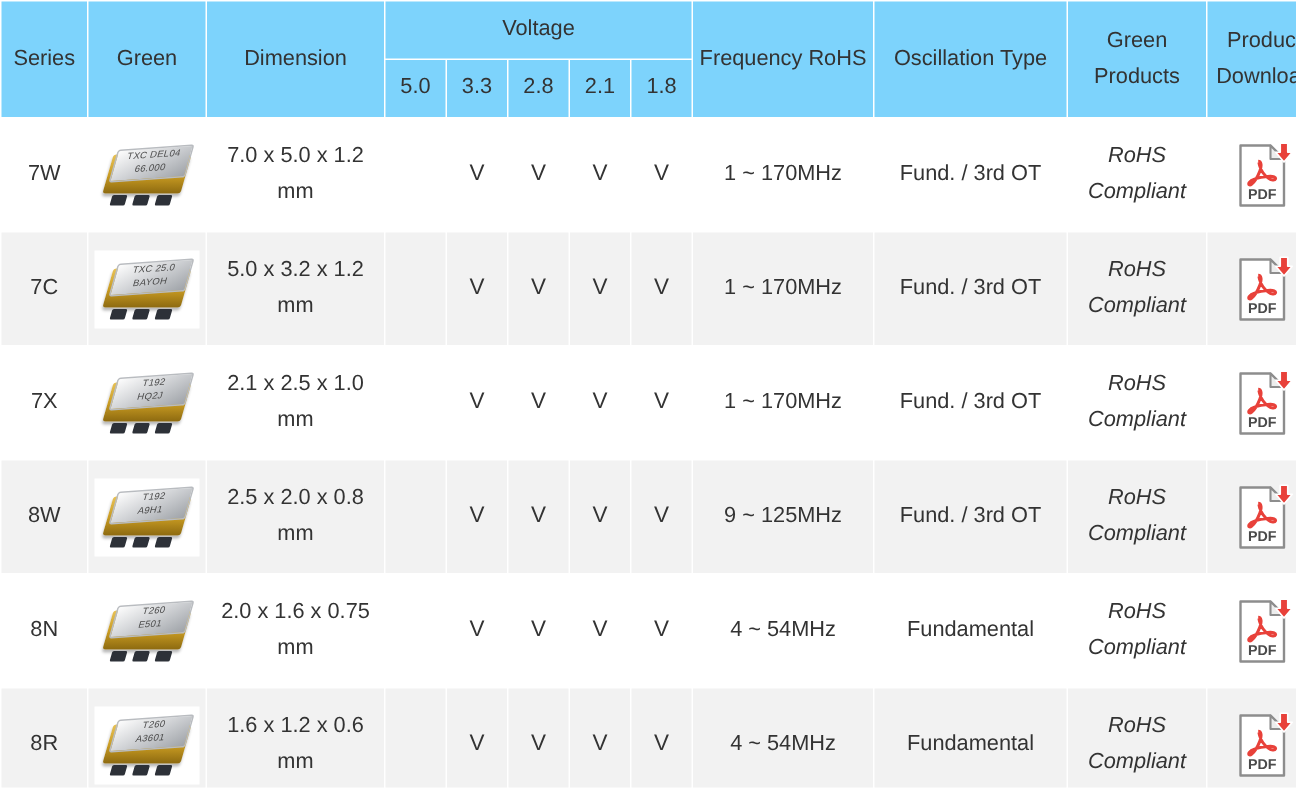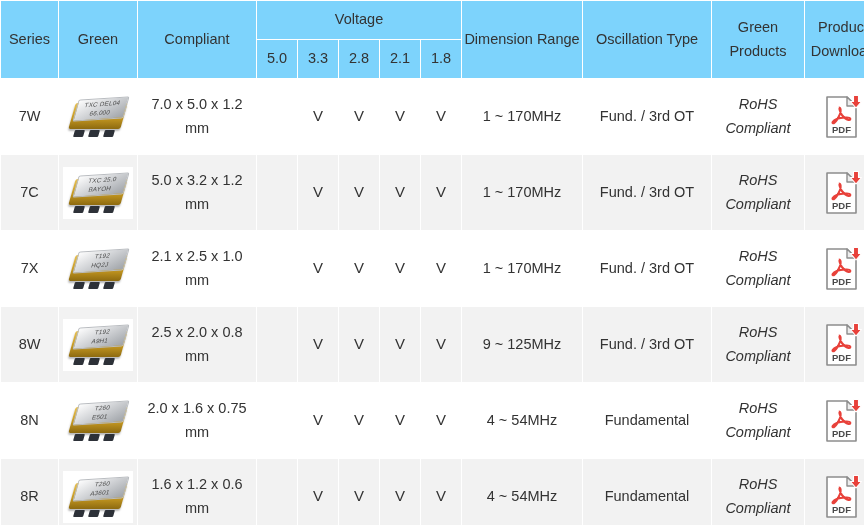--- a/index.html
+++ b/index.html
@@ -165,23 +165,23 @@
       <col class="c-v">
     <col class="c-freq">
       <col class="c-osc">
       <col class="c-green">
       <col class="c-dl">
   </colgroup>
   <thead>
     <tr>
       <th class="hdr-tall" rowspan="2">Series</th>
       <th class="hdr-tall" rowspan="2">Green</th>
-      <th class="hdr-tall" rowspan="2">Compliant</th>
+      <th class="hdr-tall" rowspan="2">Dimension</th>
       <th class="hdr-group" colspan="5">Voltage</th>
-      <th class="hdr-tall" rowspan="2">Dimension Range</th>
+      <th class="hdr-tall" rowspan="2">Frequency RoHS</th>
       <th class="hdr-tall" rowspan="2">Oscillation Type</th>
       <th class="hdr-tall" rowspan="2">Green Products</th>
       <th class="hdr-tall" rowspan="2">Product Download</th>
     </tr>
     <tr>
       <th class="hdr-volt">5.0</th>
       <th class="hdr-volt">3.3</th>
       <th class="hdr-volt">2.8</th>
       <th class="hdr-volt">2.1</th>
       <th class="hdr-volt">1.8</th>

